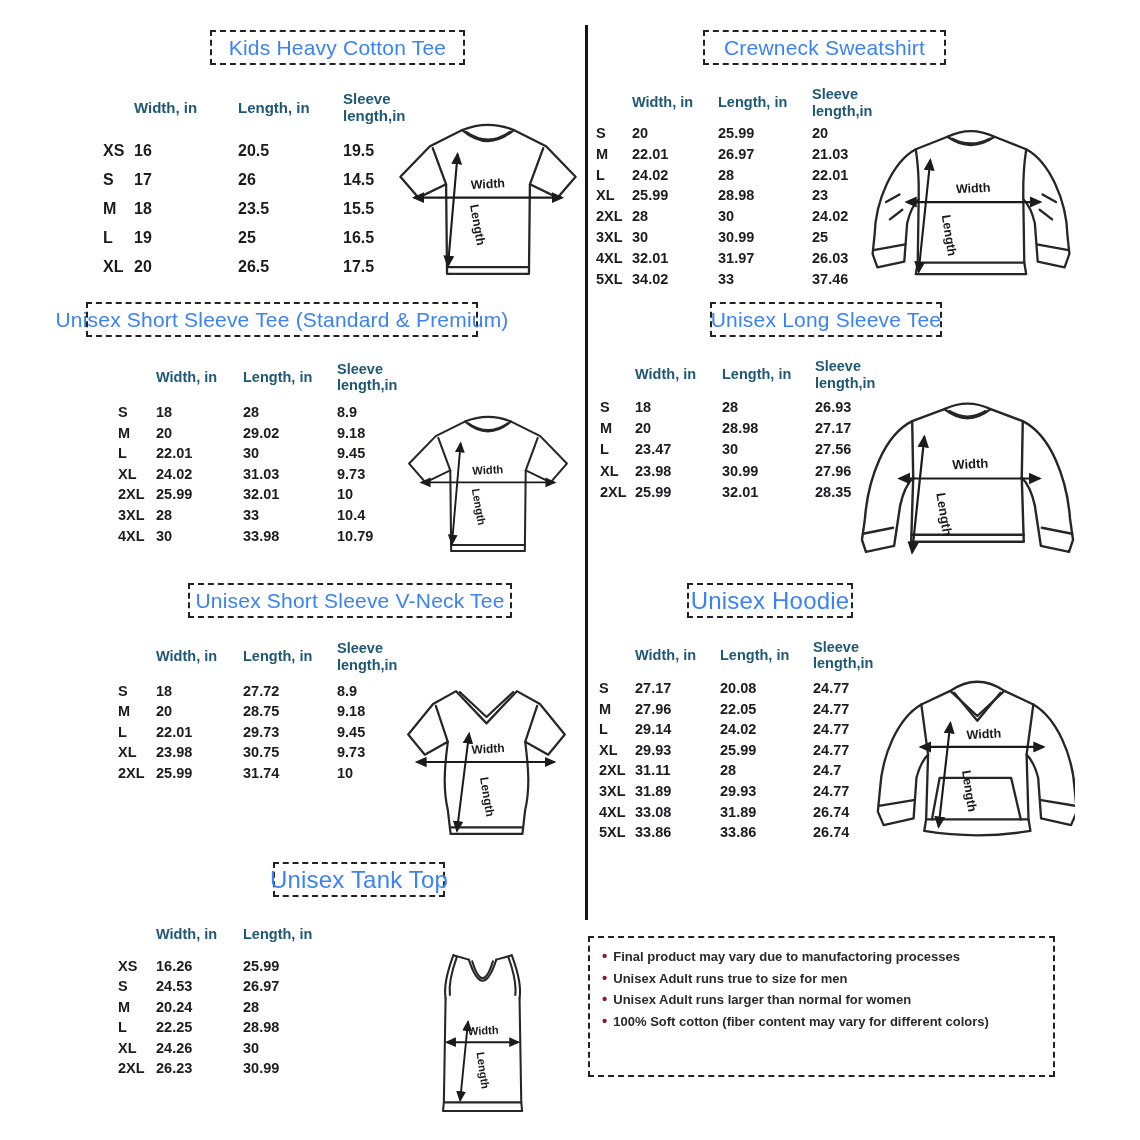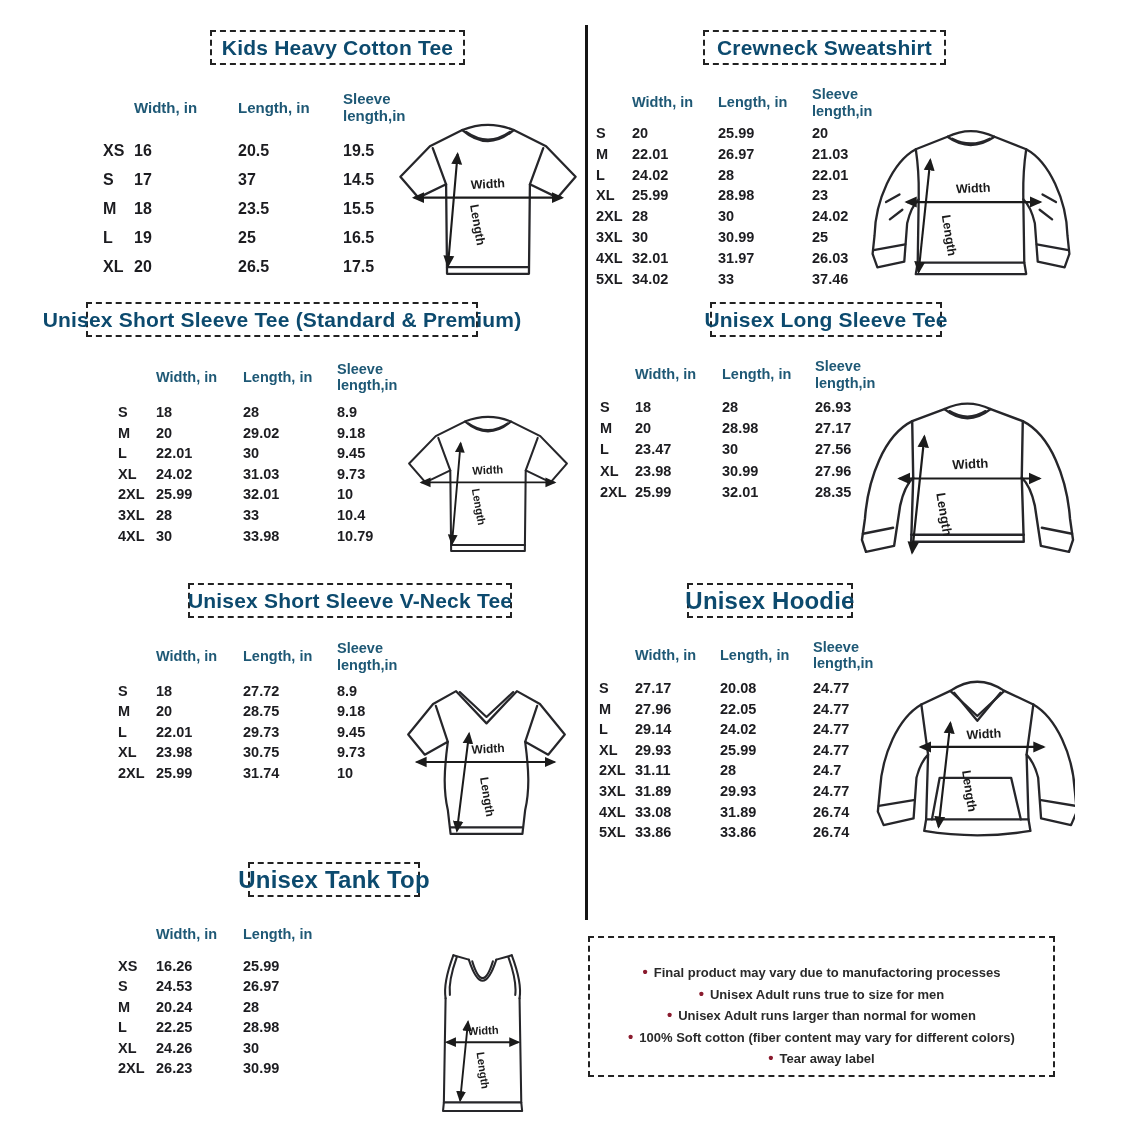--- a/index.html
+++ b/index.html
@@ -3,29 +3,29 @@
 <meta charset="utf-8">
 <style>
   html,body{margin:0;padding:0;background:#fff;}
   .page{position:relative;width:1140px;height:1140px;background:#fff;overflow:hidden;
         font-family:"Liberation Sans","DejaVu Sans",sans-serif;}
   .divider{position:absolute;left:585px;top:25px;width:3px;height:895px;background:#151515;}
 
   
   .title-box{position:absolute;height:35px;border:2px dashed #222;display:flex;
              align-items:center;justify-content:center;box-sizing:border-box;background:#fff;}
-  .title-box span{color:#0c4a6e;font-weight:700;font-size:21px;white-space:nowrap;letter-spacing:.2px;}
+  .title-box span{color:#3b82f6;font-weight:400;font-size:21px;white-space:nowrap;letter-spacing:.2px;}
   .s-kids-title{left:210px;top:30px;width:255px}
   .s-crew-title{left:703px;top:30px;width:243px}
   .s-std-title{left:86px;top:302px;width:392px}
   .s-ls-title{left:710px;top:302px;width:232px}
   .s-vn-title{left:188px;top:583px;width:324px}
   .s-hd-title{left:687px;top:583px;width:166px}
   .s-hd-title span,.s-tk-title span{font-size:24px}
-  .s-tk-title{left:248px;top:862px;width:172px}
+  .s-tk-title{left:273px;top:862px;width:172px}
 
   
   .tbl{position:absolute;display:grid;grid-template-rows:var(--hh);grid-auto-rows:var(--rh);}
   .tbl .th{color:#1e5875;font-weight:700;font-size:14.5px;line-height:1.12;align-self:center;text-align:left;}
   .tbl .corner{}
   .tbl .size{font-weight:700;color:#1c1c20;line-height:var(--rh);}
   .tbl .val{font-weight:700;color:#1c1c20;line-height:var(--rh);}
   .t-kids{left:103px;top:80px;grid-template-columns:31px 104px 105px 80px;--hh:56px;--rh:29px;font-size:16px;}
   .t-kids .th{font-size:15px}
   .t-crew{left:596px;top:82px;grid-template-columns:36px 86px 94px 80px;--hh:41px;--rh:20.8px;font-size:14.5px;}
@@ -37,21 +37,21 @@
 
   
   .garment{position:absolute;}
   .garment path, .garment line{fill:none;stroke:#26262a;stroke-width:2.4;stroke-linecap:round;stroke-linejoin:round;}
   .garment .arrow{stroke:#1b1b1b;stroke-width:2.2;}
   .garment text{fill:#1b1b1b;font-weight:700;font-size:13px;font-family:"Liberation Sans","DejaVu Sans",sans-serif;}
 
   
   .notes{position:absolute;left:588px;top:936px;width:467px;height:141px;border:2px dashed #222;
          box-sizing:border-box;padding:8px 12px;}
-  .notes ul{margin:16px;padding:0;list-style:none;text-align:center;}
+  .notes ul{margin:0;padding:0;list-style:none;}
   .notes li{font-size:13px;font-weight:700;color:#2a2a2a;line-height:20.5px;white-space:nowrap;}
   .notes li::before{content:"\2022";color:#8a1b2e;margin-right:6px;font-size:15px;}
 </style>
 </head>
 <body>
 
 <div class="page">
 
   <svg width="0" height="0">
     <defs>
@@ -71,21 +71,21 @@
       <div class="corner"></div>
       <div class="th">Width, in</div>
       <div class="th">Length, in</div>
       <div class="th sleeve">Sleeve length,in</div>
       <div class="size">XS</div>
       <div class="val">16</div>
       <div class="val">20.5</div>
       <div class="val">19.5</div>
       <div class="size">S</div>
       <div class="val">17</div>
-      <div class="val">37</div>
+      <div class="val">26</div>
       <div class="val">14.5</div>
       <div class="size">M</div>
       <div class="val">18</div>
       <div class="val">23.5</div>
       <div class="val">15.5</div>
       <div class="size">L</div>
       <div class="val">19</div>
       <div class="val">25</div>
       <div class="val">16.5</div>
       <div class="size">XL</div>
@@ -408,17 +408,16 @@
     <text x="60" y="125" font-size="11.5" transform="rotate(82 60 125)">Length</text>
   </svg>
 
   
   <div class="notes">
     <ul>
         <li>Final product may vary due to manufactoring processes</li>
         <li>Unisex Adult runs true to size for men</li>
         <li>Unisex Adult runs larger than normal for women</li>
         <li>100% Soft cotton (fiber content may vary for different colors)</li>
-        <li>Tear away label</li>
       </ul>
   </div>
 
 </div>
 
 </body></html>

